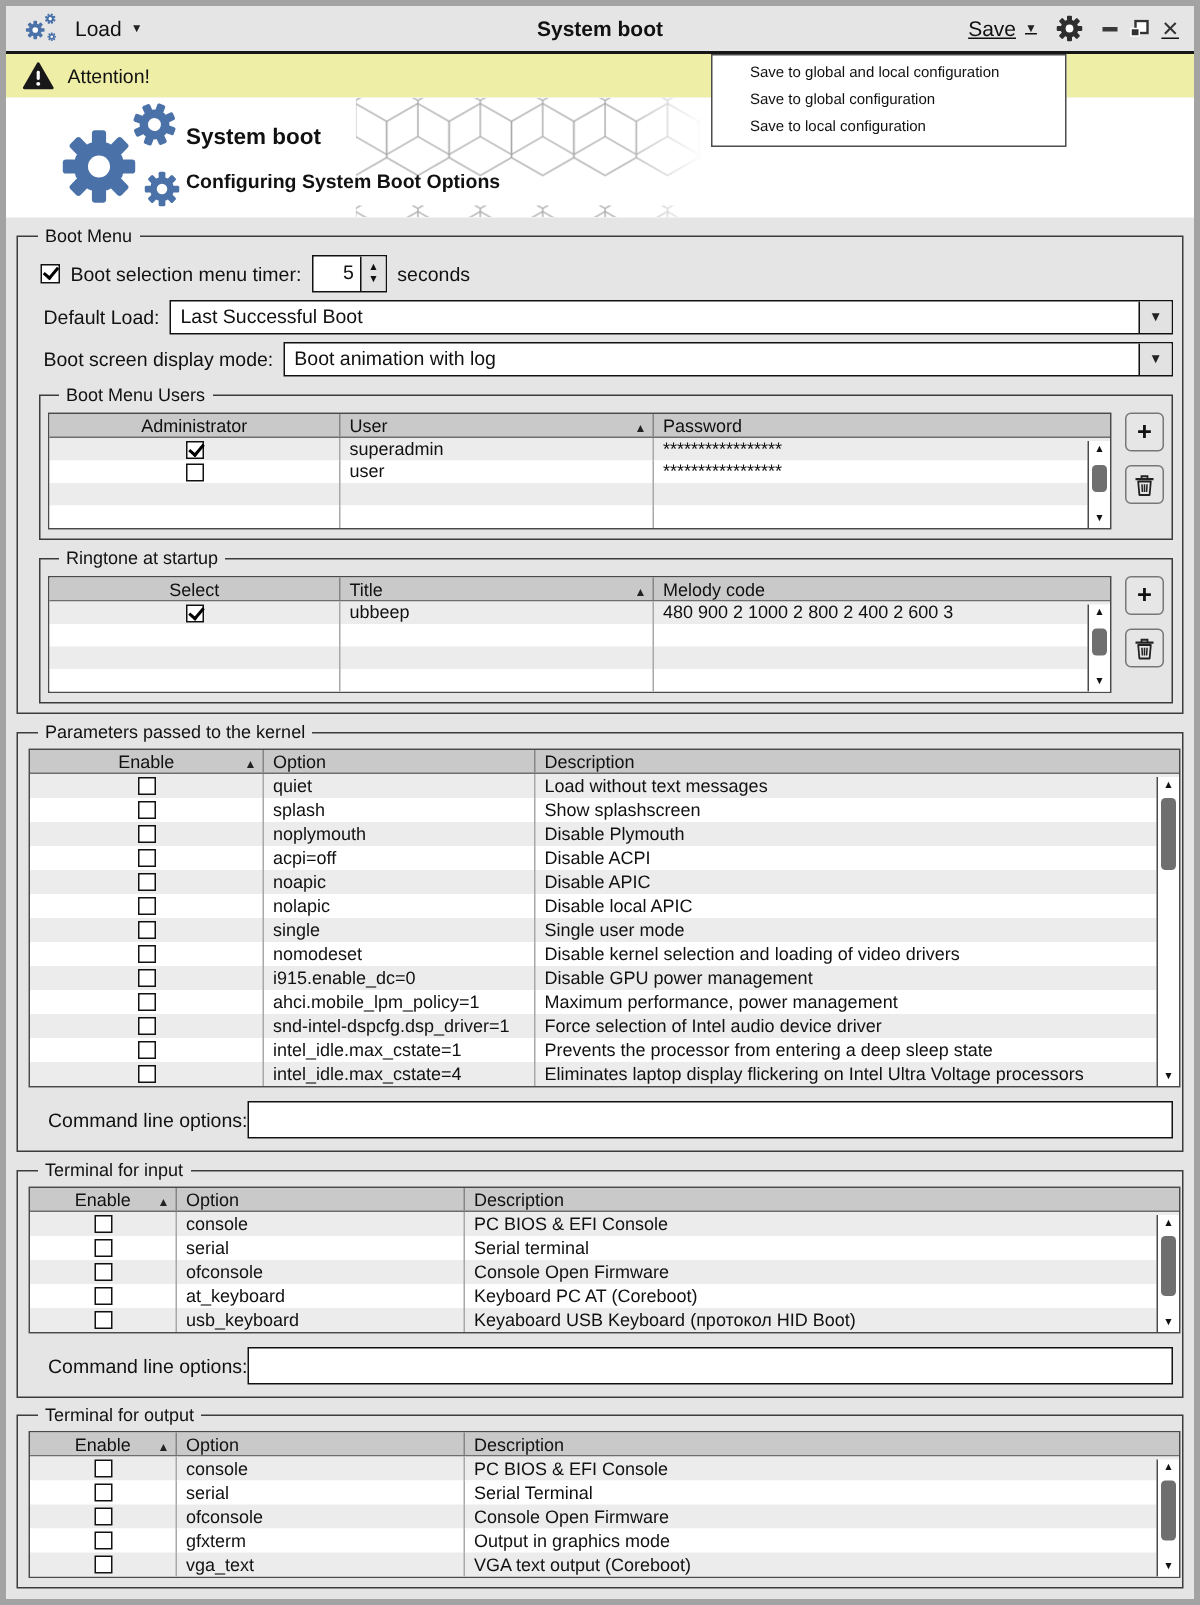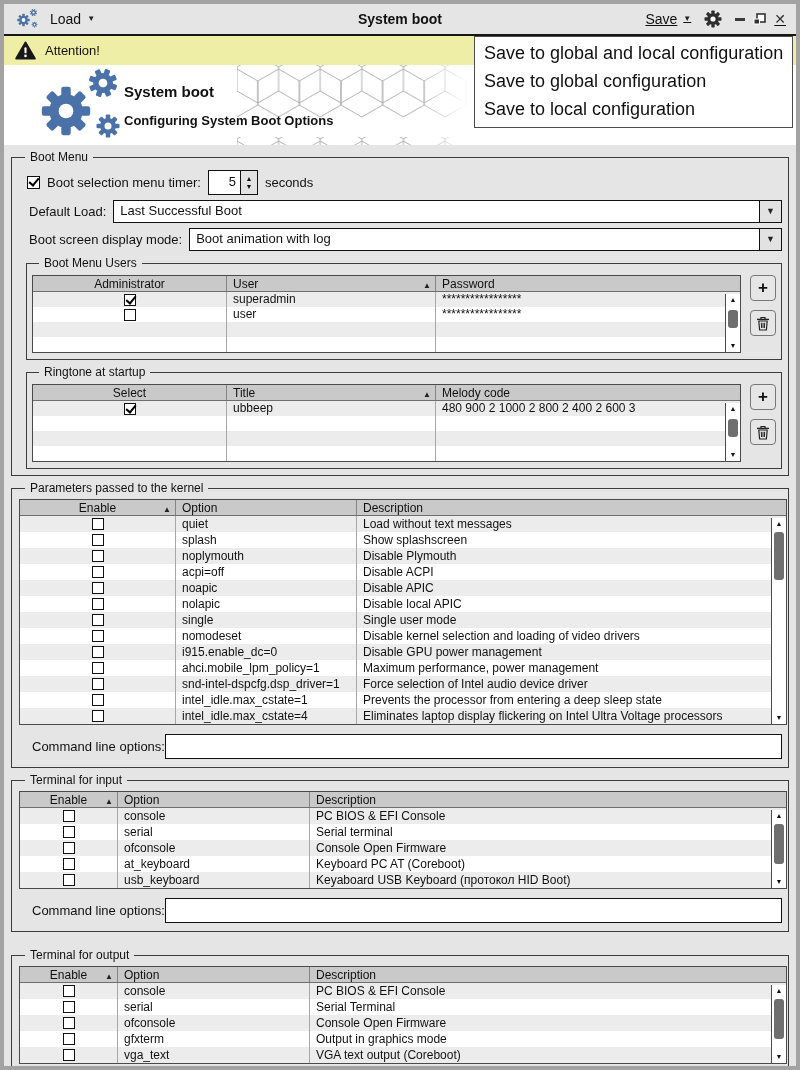--- a/index.html
+++ b/index.html
@@ -44,21 +44,21 @@
   .logo { position:absolute; left:24px; top:1px; }
   .h-title { position:absolute; left:120px; top:18px; font-size:15px; font-weight:bold; }
   .h-sub   { position:absolute; left:120px; top:48px; font-size:13px; font-weight:bold; }
 
   
   .save-menu {
     position:absolute; left:470px; top:32px; z-index:40;
     background:#fff; border:1px solid #4c4c4c; min-width:237px; width:max-content;
     padding:3px 0;
   }
-  .save-menu .mi { font-size:18px; padding:3px 9px 4px; white-space:nowrap; }
+  .save-menu .mi { font-size:10px; padding:3px 25px 4px; white-space:nowrap; }
 
   
   fieldset { border:1px solid #3c3c3c; margin:5px 7px 0; padding:1px 6px 6px; min-inline-size:0; }
   fieldset.inner { margin:5px 0 0 8px; padding:1px 5px 6px; }
   legend { font-size:12px; padding:0 5px; margin-left:7px; }
   .frow { display:flex; align-items:center; gap:7px; margin:5px 0 2px 9px; font-size:13px; }
   .checkbox {
     width:13px; height:13px; border:1.5px solid #111; background:#fff;
     display:inline-block; position:relative; flex:0 0 auto;
   }
@@ -521,21 +521,21 @@
           </div>
         <div class="sarrow">▼</div>
       </div>
     </div>
     <div class="cmdrow">
       <span>Command line options:</span>
       <input type="text" value="" style="">
     </div>
   </fieldset>
 
-  <fieldset style="margin-top:16px;">
+  <fieldset style="margin-top:4px;">
     <legend>Terminal for output</legend>
     <div class="tbl w-term" style="margin-top:3px;">
       <div class="thead cols-term">
         <div class="th center"><span>Enable</span><span class="sort">▲</span></div>
         <div class="th">Option</div>
         <div class="th">Description</div>
       </div>
       <div class="tr h16 alt cols-term">
           <div class="td center">
             <span class="checkbox"></span>

